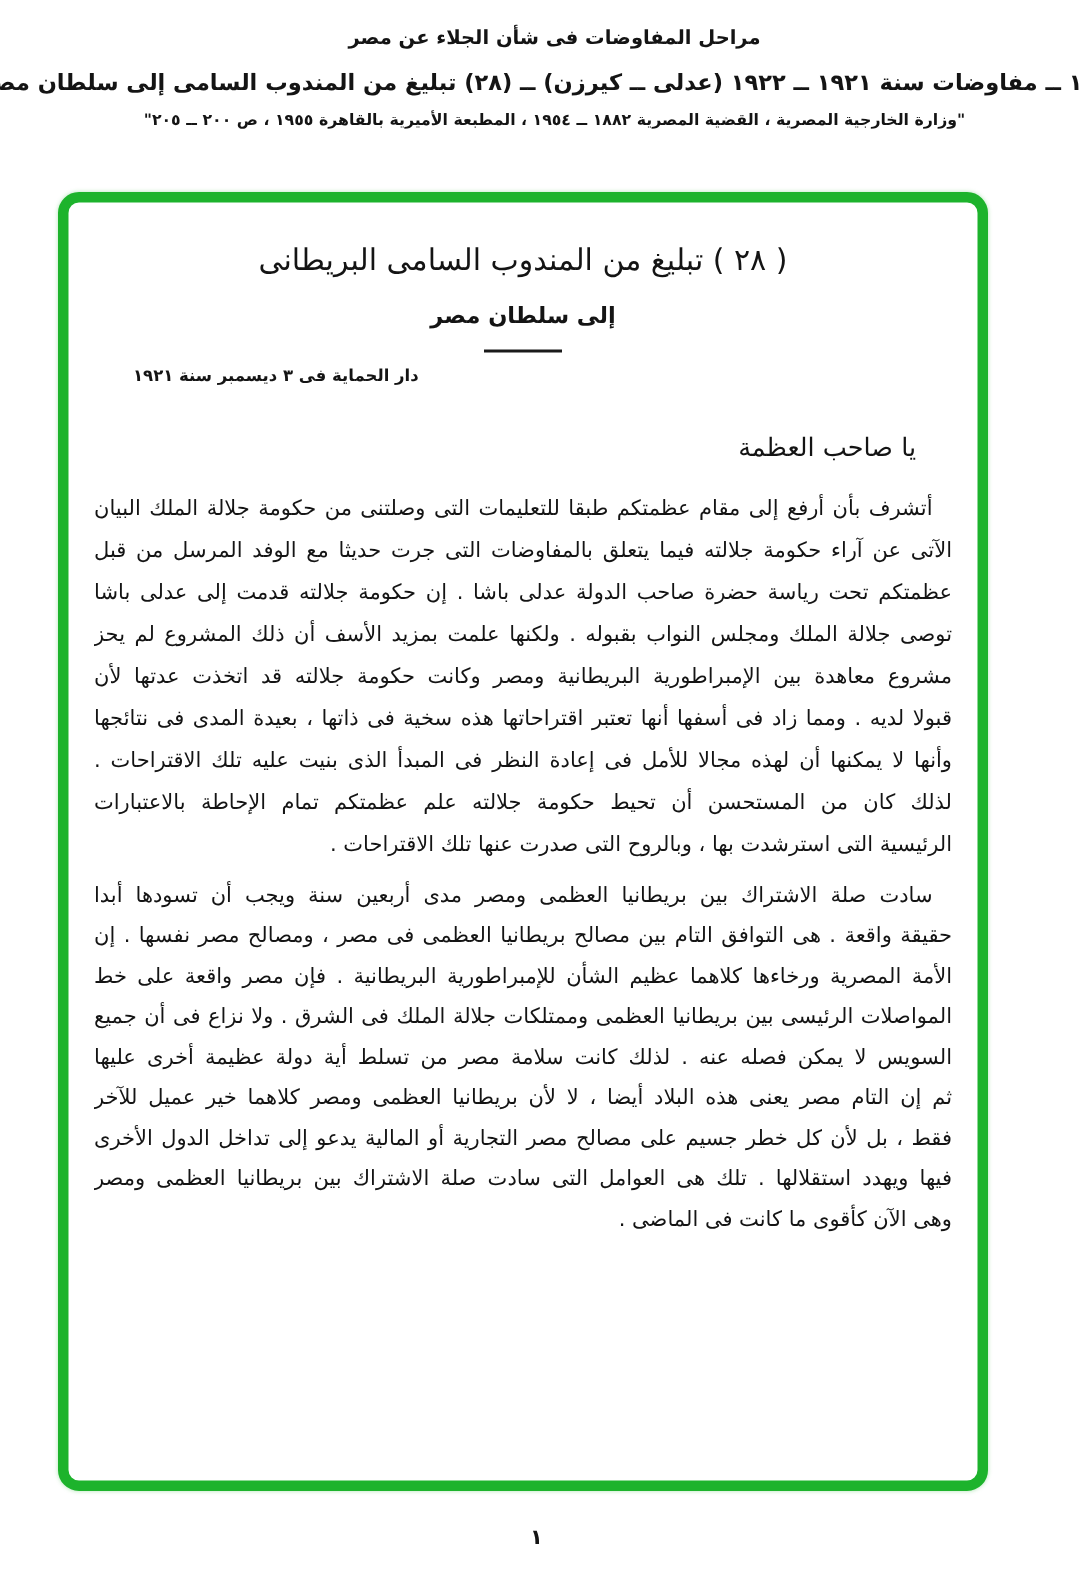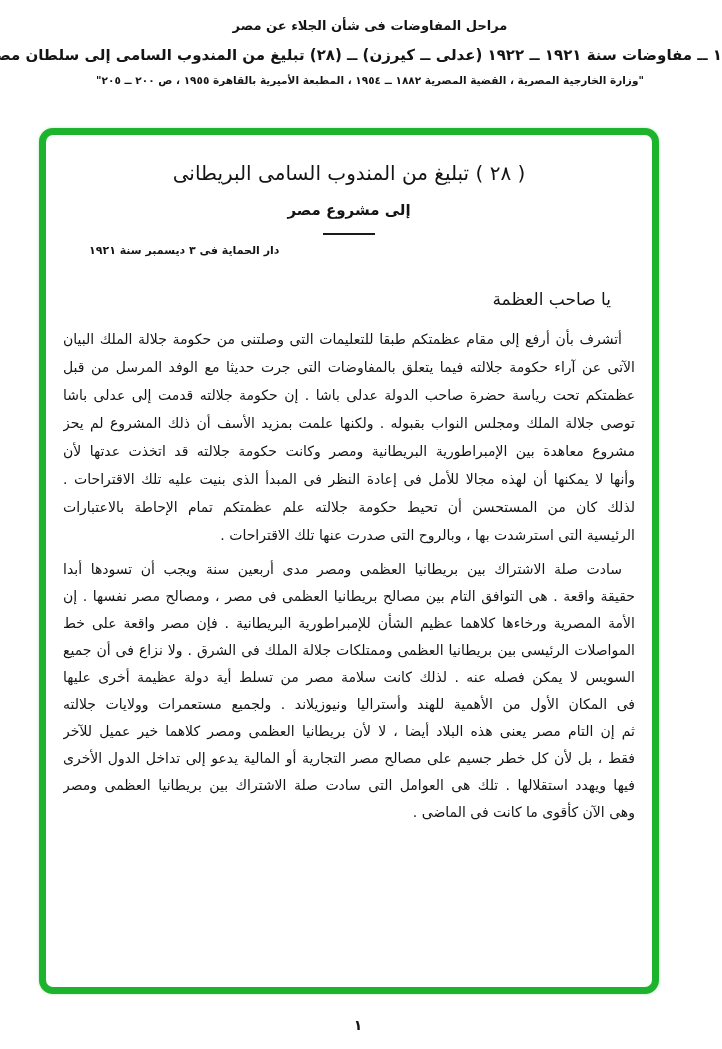--- a/index.html
+++ b/index.html
@@ -138,44 +138,44 @@
 <div class="page-header">
   <div class="hdr-line1">مراحل المفاوضات فى شأن الجلاء عن مصر</div>
   <div class="hdr-line2">١ ــ مفاوضات سنة ١٩٢١ ــ ١٩٢٢ (عدلى ــ كيرزن) ــ (٢٨) تبليغ من المندوب السامى إلى سلطان مصر</div>
   <div class="hdr-line3">"وزارة الخارجية المصرية ، القضية المصرية ١٨٨٢ ــ ١٩٥٤ ، المطبعة الأميرية بالقاهرة ١٩٥٥ ، ص ٢٠٠ ــ ٢٠٥"</div>
 </div>
 
 <div class="frame">
   <div class="frame-inner">
 
     <div class="doc-title">( ٢٨ ) تبليغ من المندوب السامى البريطانى</div>
-    <div class="doc-subtitle">إلى مشروع مصر</div>
+    <div class="doc-subtitle">إلى سلطان مصر</div>
     <div class="title-rule"></div>
 
     <div class="dateline">دار الحماية فى ٣ ديسمبر سنة ١٩٢١</div>
     <div class="salutation">يا صاحب العظمة</div>
 
     <div class="letter-body">
         <div class="para">
           <div class="tline tline-first">أتشرف بأن أرفع إلى مقام عظمتكم طبقا للتعليمات التى وصلتنى من حكومة جلالة الملك البيان</div>
           <div class="tline">الآتى عن آراء حكومة جلالته فيما يتعلق بالمفاوضات التى جرت حديثا مع الوفد المرسل من قبل</div>
           <div class="tline">عظمتكم تحت رياسة حضرة صاحب الدولة عدلى باشا . إن حكومة جلالته قدمت إلى عدلى باشا</div>
           <div class="tline">توصى جلالة الملك ومجلس النواب بقبوله . ولكنها علمت بمزيد الأسف أن ذلك المشروع لم يحز</div>
           <div class="tline">مشروع معاهدة بين الإمبراطورية البريطانية ومصر وكانت حكومة جلالته قد اتخذت عدتها لأن</div>
+          <div class="tline">قبولا لديه .  ومما زاد فى أسفها أنها تعتبر اقتراحاتها هذه سخية فى ذاتها ، بعيدة المدى فى نتائجها</div>
           <div class="tline">وأنها لا يمكنها أن لهذه مجالا للأمل فى إعادة النظر فى المبدأ الذى بنيت عليه تلك الاقتراحات .</div>
           <div class="tline">لذلك كان من المستحسن أن تحيط حكومة جلالته علم عظمتكم تمام الإحاطة بالاعتبارات</div>
           <div class="tline tline-last">الرئيسية التى استرشدت بها ، وبالروح التى صدرت عنها تلك الاقتراحات .</div>
         </div>
         <div class="para">
           <div class="tline tline-first">سادت صلة الاشتراك بين بريطانيا العظمى ومصر مدى أربعين سنة ويجب أن تسودها أبدا</div>
           <div class="tline">حقيقة واقعة . هى التوافق التام بين مصالح بريطانيا العظمى فى مصر ، ومصالح مصر نفسها . إن استقلال</div>
           <div class="tline">الأمة المصرية ورخاءها كلاهما عظيم الشأن للإمبراطورية البريطانية . فإن مصر واقعة على خط</div>
           <div class="tline">المواصلات الرئيسى بين بريطانيا العظمى وممتلكات جلالة الملك فى الشرق . ولا نزاع فى أن جميع</div>
           <div class="tline">السويس لا يمكن فصله عنه . لذلك كانت سلامة مصر من تسلط أية دولة عظيمة أخرى عليها</div>
-          <div class="tline">فى المكان الأول من الأهمية للهند وأستراليا ونيوزيلاند . ولجميع مستعمرات وولايات جلالته</div>
           <div class="tline">ثم إن التام مصر يعنى هذه البلاد أيضا ، لا لأن بريطانيا العظمى ومصر كلاهما خير عميل للآخر</div>
           <div class="tline">فقط ، بل لأن كل خطر جسيم على مصالح مصر التجارية أو المالية يدعو إلى تداخل الدول الأخرى</div>
           <div class="tline">فيها ويهدد استقلالها . تلك هى العوامل التى سادت صلة الاشتراك بين بريطانيا العظمى ومصر</div>
           <div class="tline tline-last">وهى الآن كأقوى ما كانت فى الماضى .</div>
         </div>
       </div>
 
   </div>
 </div>
 

